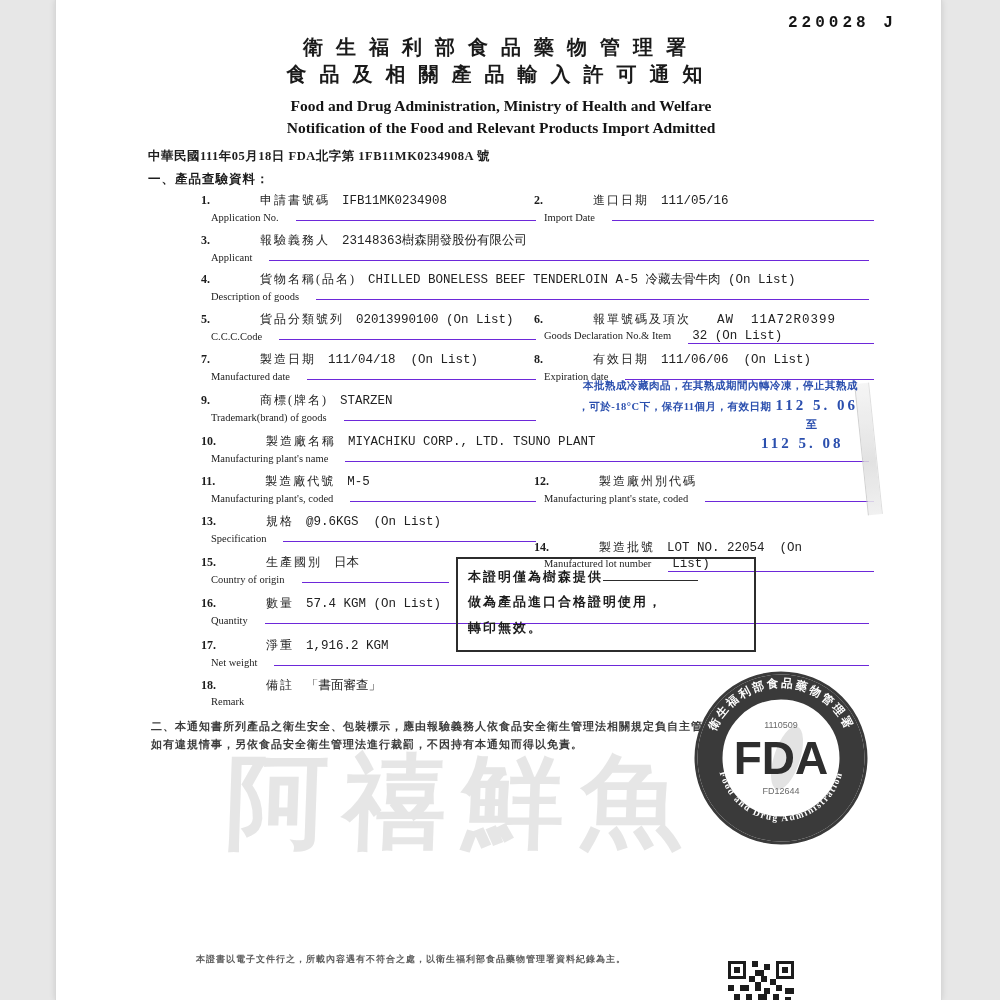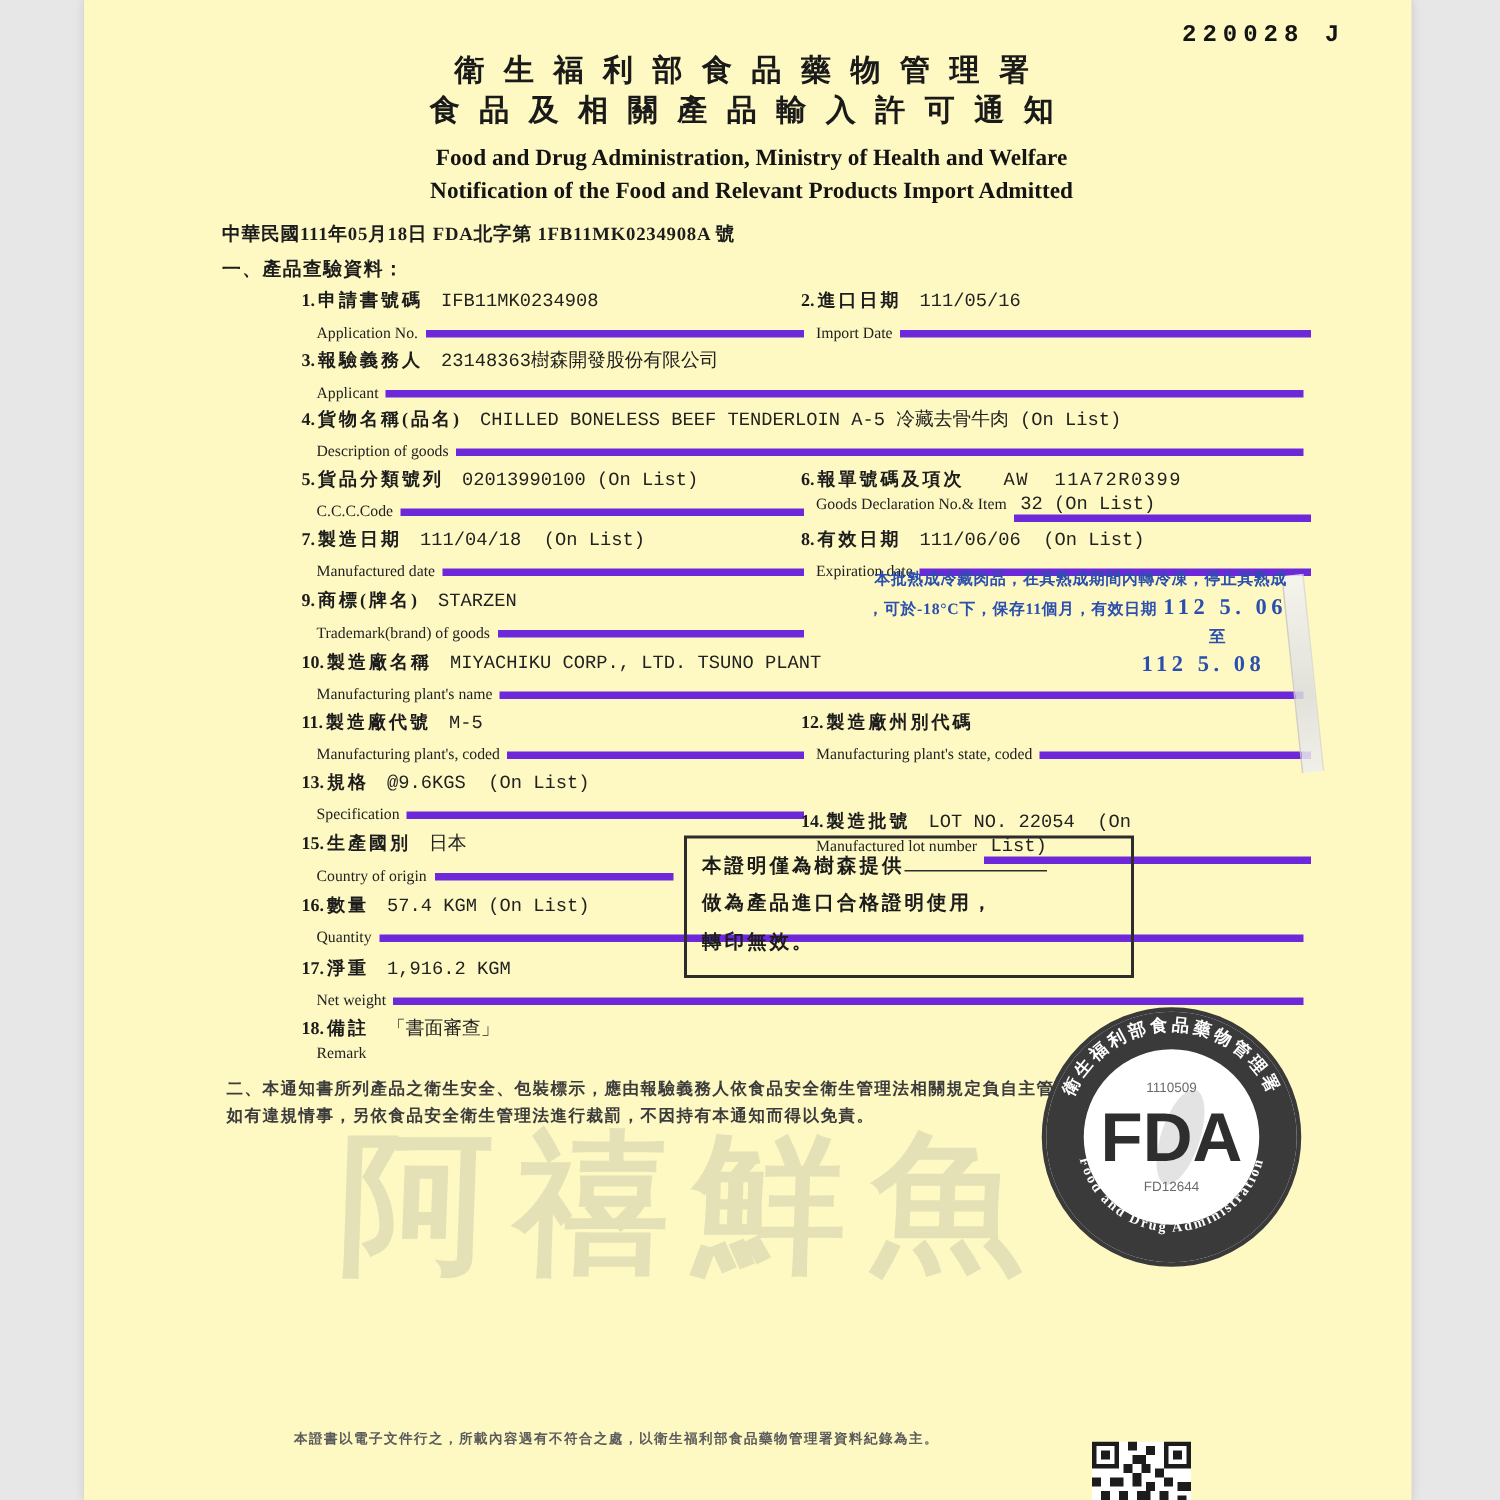--- a/index.html
+++ b/index.html
@@ -4,48 +4,48 @@
 <style>
   html,body{margin:0;padding:0;}
   body{
     width:1000px;height:1000px;position:relative;overflow:hidden;
     background:#e7e7e7;
     font-family:"Liberation Serif","DejaVu Serif",serif;
     color:#1d1d1d;
   }
   .paper{
     position:absolute;left:55px;top:0;width:885px;height:1000px;
-    background:#fef9c3;overflow:hidden;
+    background:#ffffff;overflow:hidden;
     border-left:1px solid #d8d8d8;border-right:1px solid #d8d8d8;
     box-shadow:0 0 6px rgba(0,0,0,.12);
   }
   
   .serial{
     position:absolute;left:732px;top:14px;
     font-family:"Liberation Mono","DejaVu Sans Mono",monospace;
     font-size:16px;font-weight:bold;letter-spacing:4px;color:#151515;
   }
   .titles{position:absolute;left:120px;top:34px;width:650px;text-align:center;}
   .t-zh{font-size:20px;font-weight:bold;letter-spacing:13px;line-height:1.35;color:#1a1a1a;}
   .t-en{font-size:15.5px;font-weight:bold;line-height:1.3;margin-top:2px;color:#141414;}
   .dateline{position:absolute;left:92px;top:148px;font-size:12.5px;font-weight:bold;letter-spacing:.5px;}
   .sec1{position:absolute;left:92px;top:171px;font-size:12.5px;font-weight:bold;letter-spacing:1px;}
 
   
   .field{position:absolute;}
   .frow{display:flex;align-items:baseline;}
   .fnum{font-size:12px;font-weight:bold;margin-right:2px;white-space:nowrap;}
-  .fzh{font-size:12px;font-weight:bold;letter-spacing:2px;white-space:nowrap;}
+  .fzh{font-size:12px;font-weight:normal;letter-spacing:2px;white-space:nowrap;margin-left:48px;}
   .fval{
     font-family:"Liberation Mono","DejaVu Sans Mono",monospace;
     font-size:12.5px;margin-left:12px;white-space:pre;color:#222;
   }
-  .frow2{display:flex;align-items:baseline;margin-left:10px;margin-top:1px;}
+  .frow2{display:flex;align-items:baseline;margin-left:10px;margin-top:1px;gap:12px;}
   .fen{font-size:10.5px;white-space:nowrap;color:#222;}
-  .flinewrap{flex:1;display:flex;align-items:baseline;border-bottom:5px solid #6d28d9;margin-left:5px;min-height:10px;}
+  .flinewrap{flex:1;display:flex;align-items:baseline;border-bottom:1px solid #6d28d9;margin-left:5px;min-height:10px;}
   .fval2{font-family:"Liberation Mono","DejaVu Sans Mono",monospace;font-size:12.5px;margin-left:4px;white-space:pre;color:#222;}
   .noline .flinewrap{border-bottom:none;}
 
   .f1{left:145px;top:192px;width:335px;}
   .f2{left:478px;top:192px;width:340px;}
   .f3{left:145px;top:232px;width:668px;}
   .f4{left:145px;top:271px;width:668px;}
   .f5{left:145px;top:311px;width:335px;}
   .f6{left:478px;top:311px;width:340px;}
   .f7{left:145px;top:351px;width:335px;}

